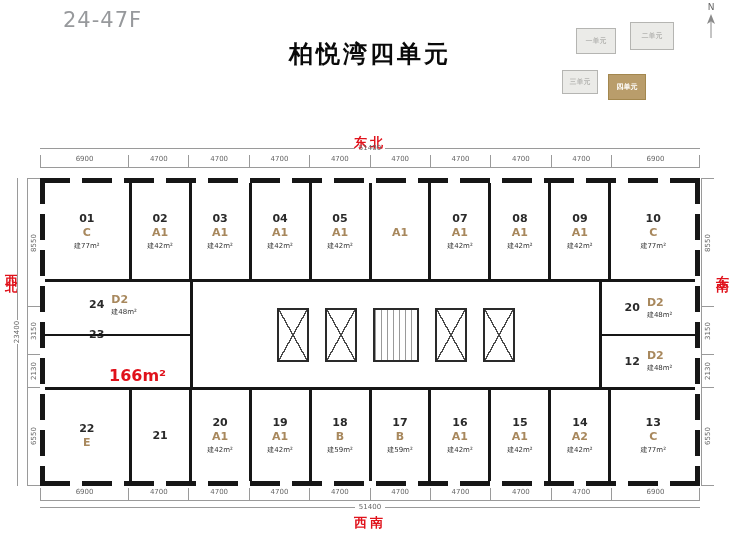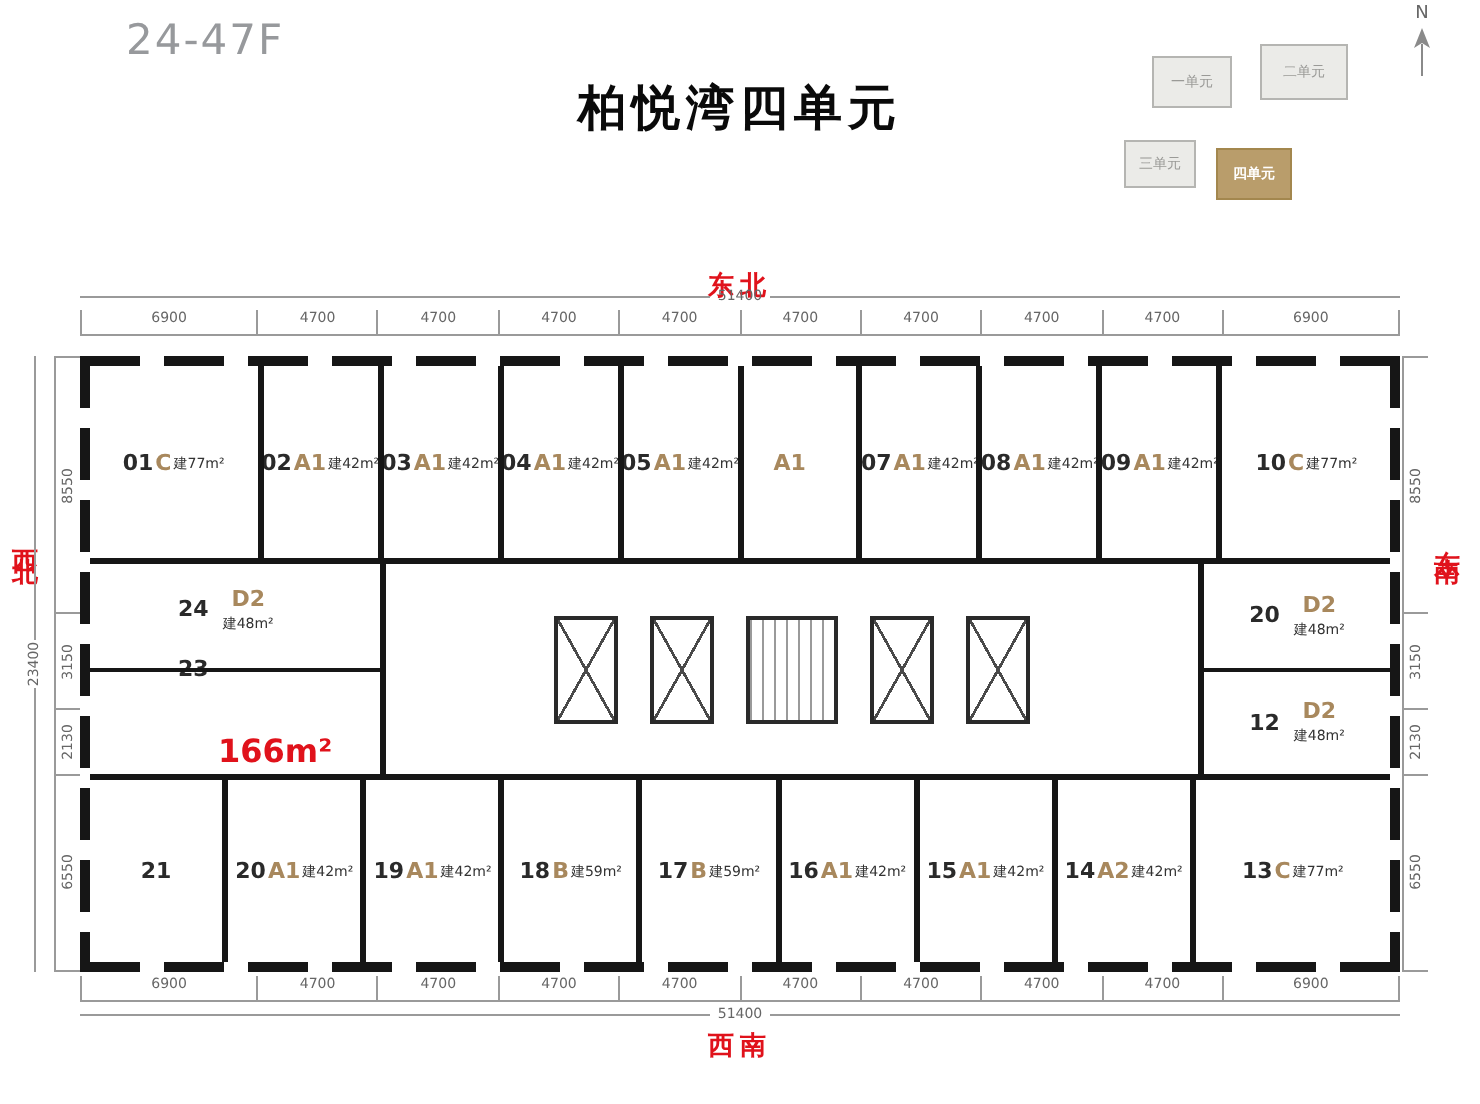--- a/index.html
+++ b/index.html
@@ -142,35 +142,35 @@
   .wall-right  { top: 0; bottom: 0; right: 0; width: 5px;
                  background: repeating-linear-gradient(180deg, var(--wall) 0 26px, #fff 26px 36px); }
 
   .band { position: absolute; left: 5px; right: 5px; display: flex; background: #fff; }
   #bandTop    { top: 5px;   height: 99px;  border-bottom: 3px solid var(--wall); }
   #bandMid    { top: 104px; height: 105px; }
   #bandBottom { top: 209px; bottom: 5px;   border-top: 3px solid var(--wall); }
 
   .ucell {
     flex-basis: 0; border-right: 3px solid var(--wall);
-    display: flex; flex-direction: row; align-items: center; justify-content: center;
+    display: flex; flex-direction: column; align-items: center; justify-content: center;
     gap: 1px; overflow: hidden; text-align: center;
   }
   .ucell:last-child { border-right: none; }
   .u-no   { font-size: 11px; font-weight: 700; color: #2a2a2a; }
   .u-type { font-size: 11px; font-weight: 700; color: var(--gold); }
   .u-area { font-size: 7px;  color: #333; margin-top: 1px; white-space: nowrap; }
 
   
   .mid-left {
     width: 148px; border-right: 3px solid var(--wall);
     position: relative; padding: 6px 0 0 44px;
   }
   .mid-unit { display: flex; align-items: center; gap: 7px; padding: 6px 0; }
-  .mid-unit .col { display: flex; flex-direction: column; line-height: 1.15; align-items: center; }
+  .mid-unit .col { display: flex; flex-direction: column; line-height: 1.15; }
   .mid-left .sep { position: absolute; left: 0; right: 0; top: 52px;
                    border-top: 2px solid var(--wall); }
   .highlight-area {
     position: absolute; left: 64px; bottom: 2px;
     font-size: 16px; font-weight: 800; color: var(--red); z-index: 3;
     white-space: nowrap;
   }
   .mid-corridor {
     flex: 1; display: flex; align-items: center; justify-content: center;
     gap: 16px; position: relative;
@@ -386,20 +386,24 @@
           <span class="u-no">12</span>
           <span class="col">
             <span class="u-type">D2</span>
             <span class="u-area">建48m²</span>
           </span>
         </div>
       </div>
     </div>
 
     <div class="band" id="bandBottom">
+        <div class="ucell" style="flex-grow: 6900;">
+          <div class="u-no">22</div>
+          <div class="u-type">E</div>
+        </div>
         <div class="ucell" style="flex-grow: 4700;">
           <div class="u-no">21</div>
         </div>
         <div class="ucell" style="flex-grow: 4700;">
           <div class="u-no">20</div>
           <div class="u-type">A1</div>
           <div class="u-area">建42m²</div>
         </div>
         <div class="ucell" style="flex-grow: 4700;">
           <div class="u-no">19</div>

